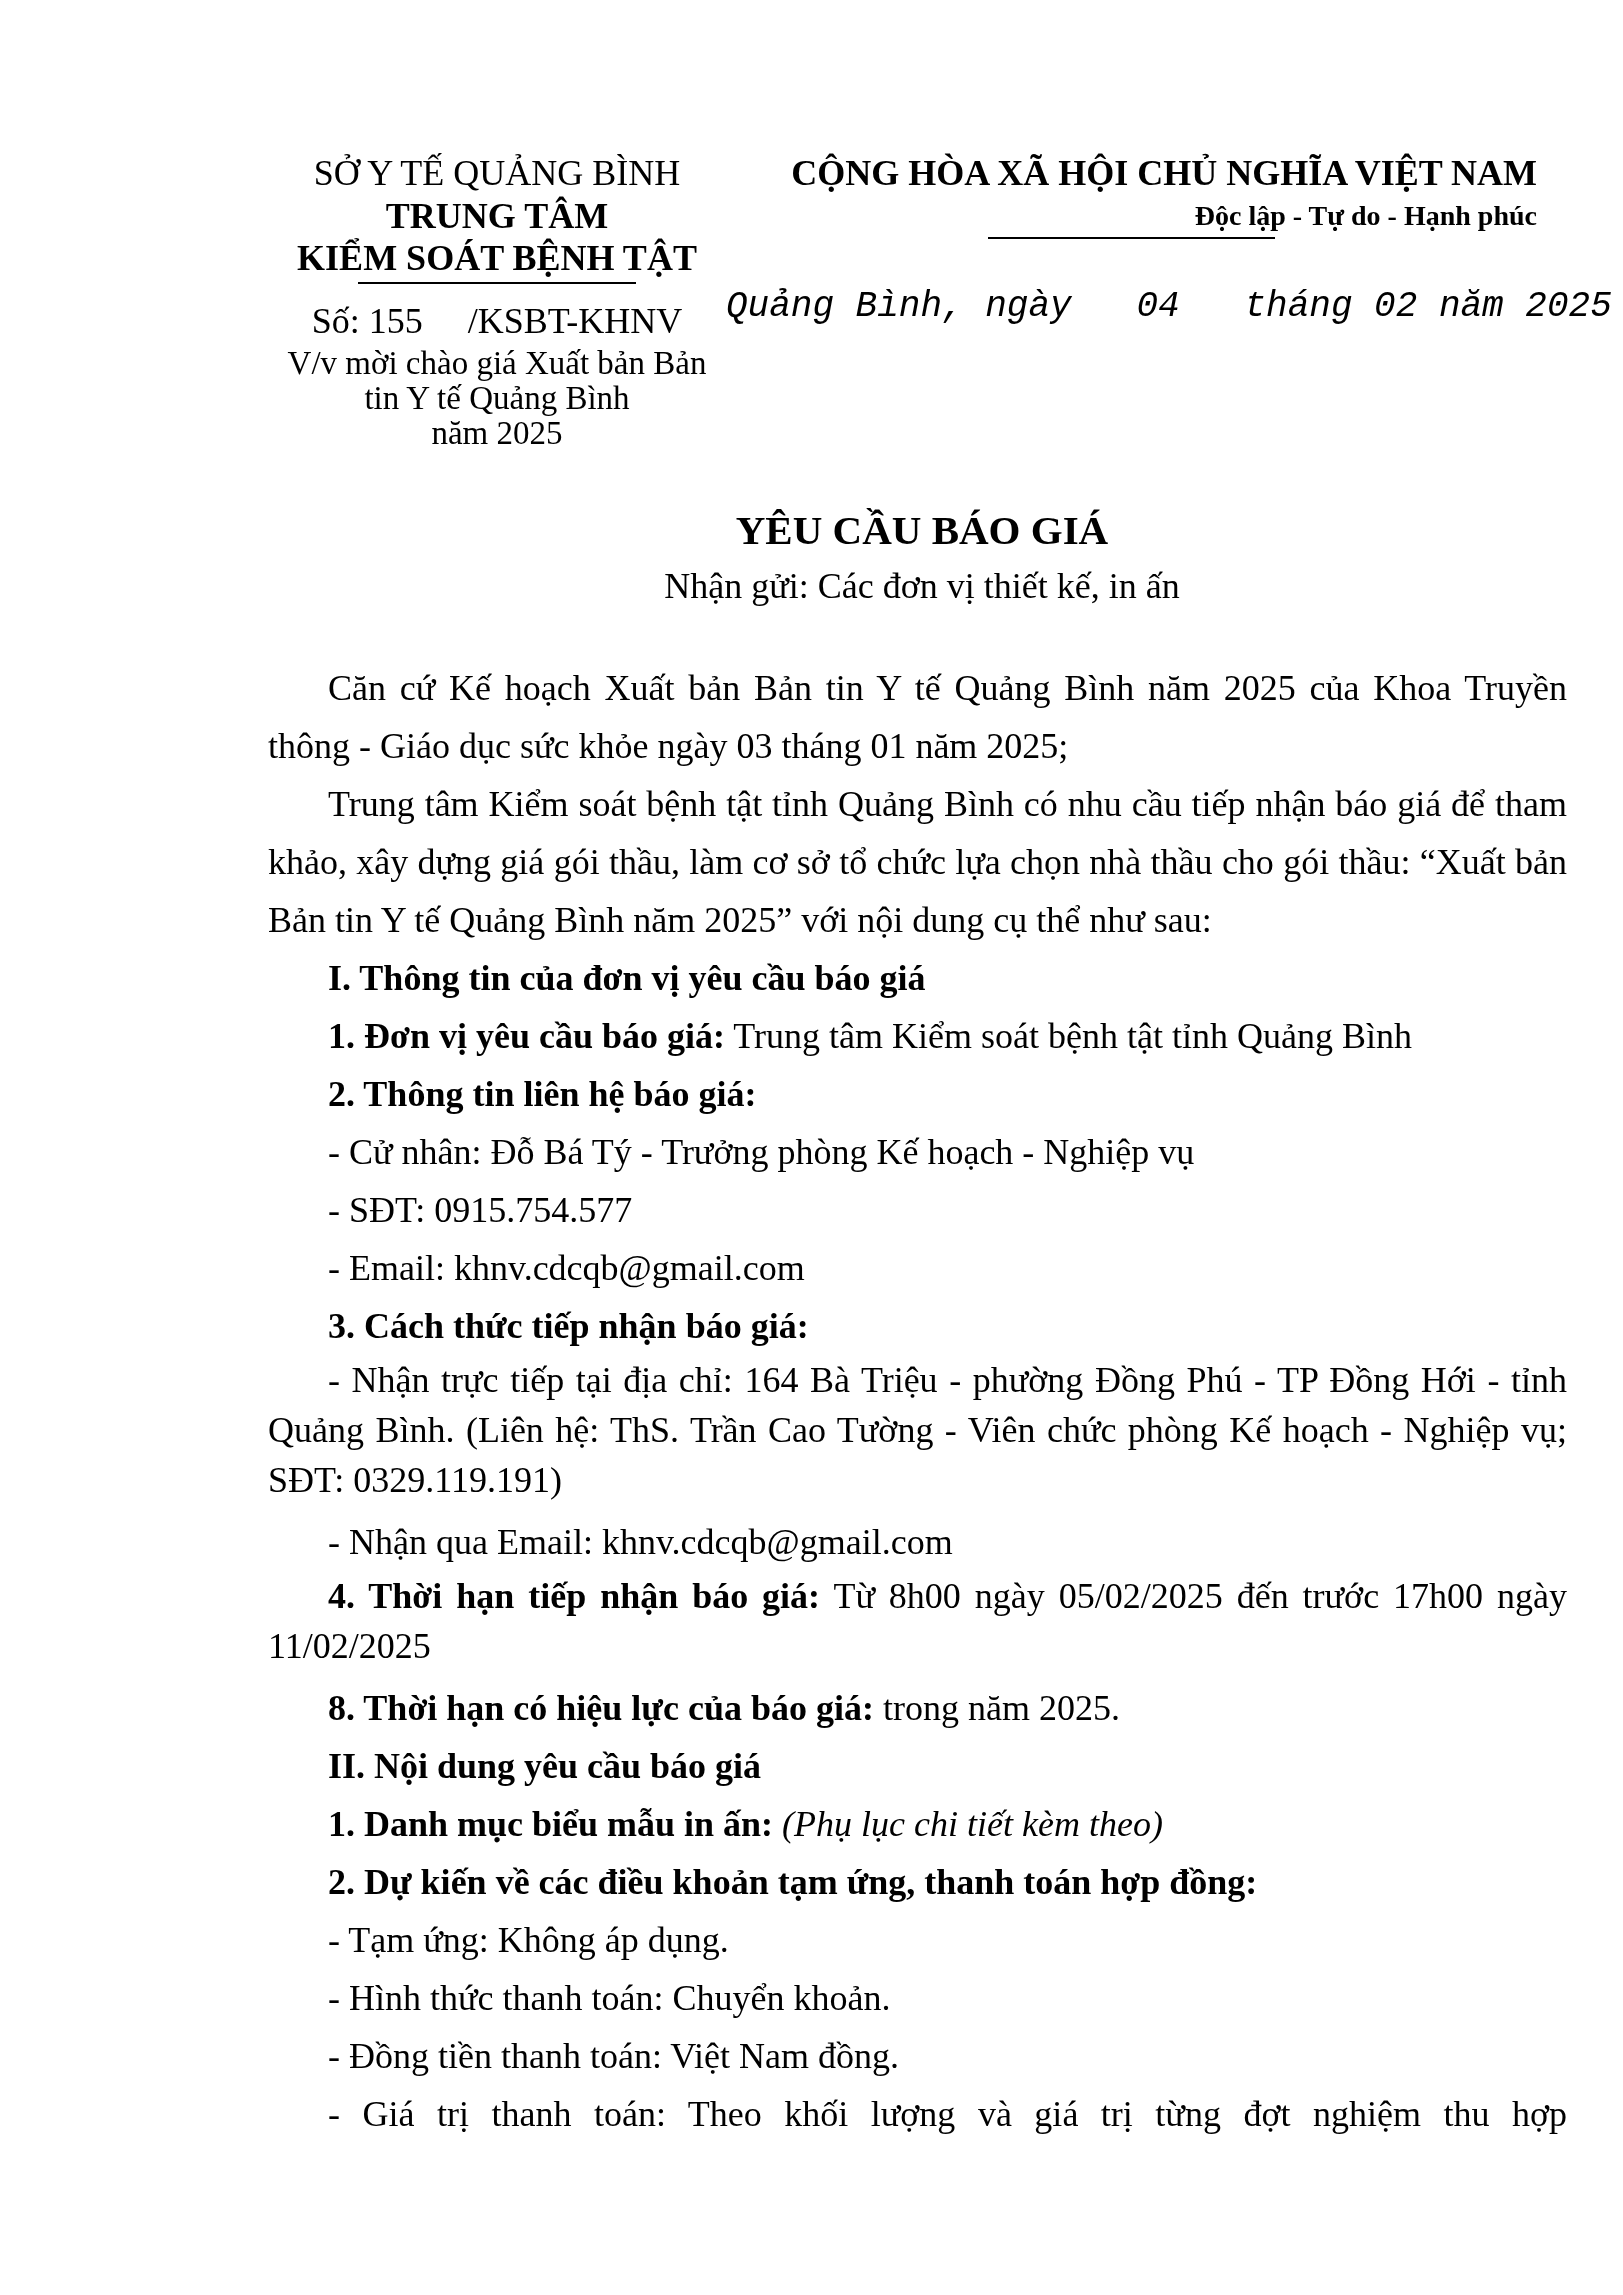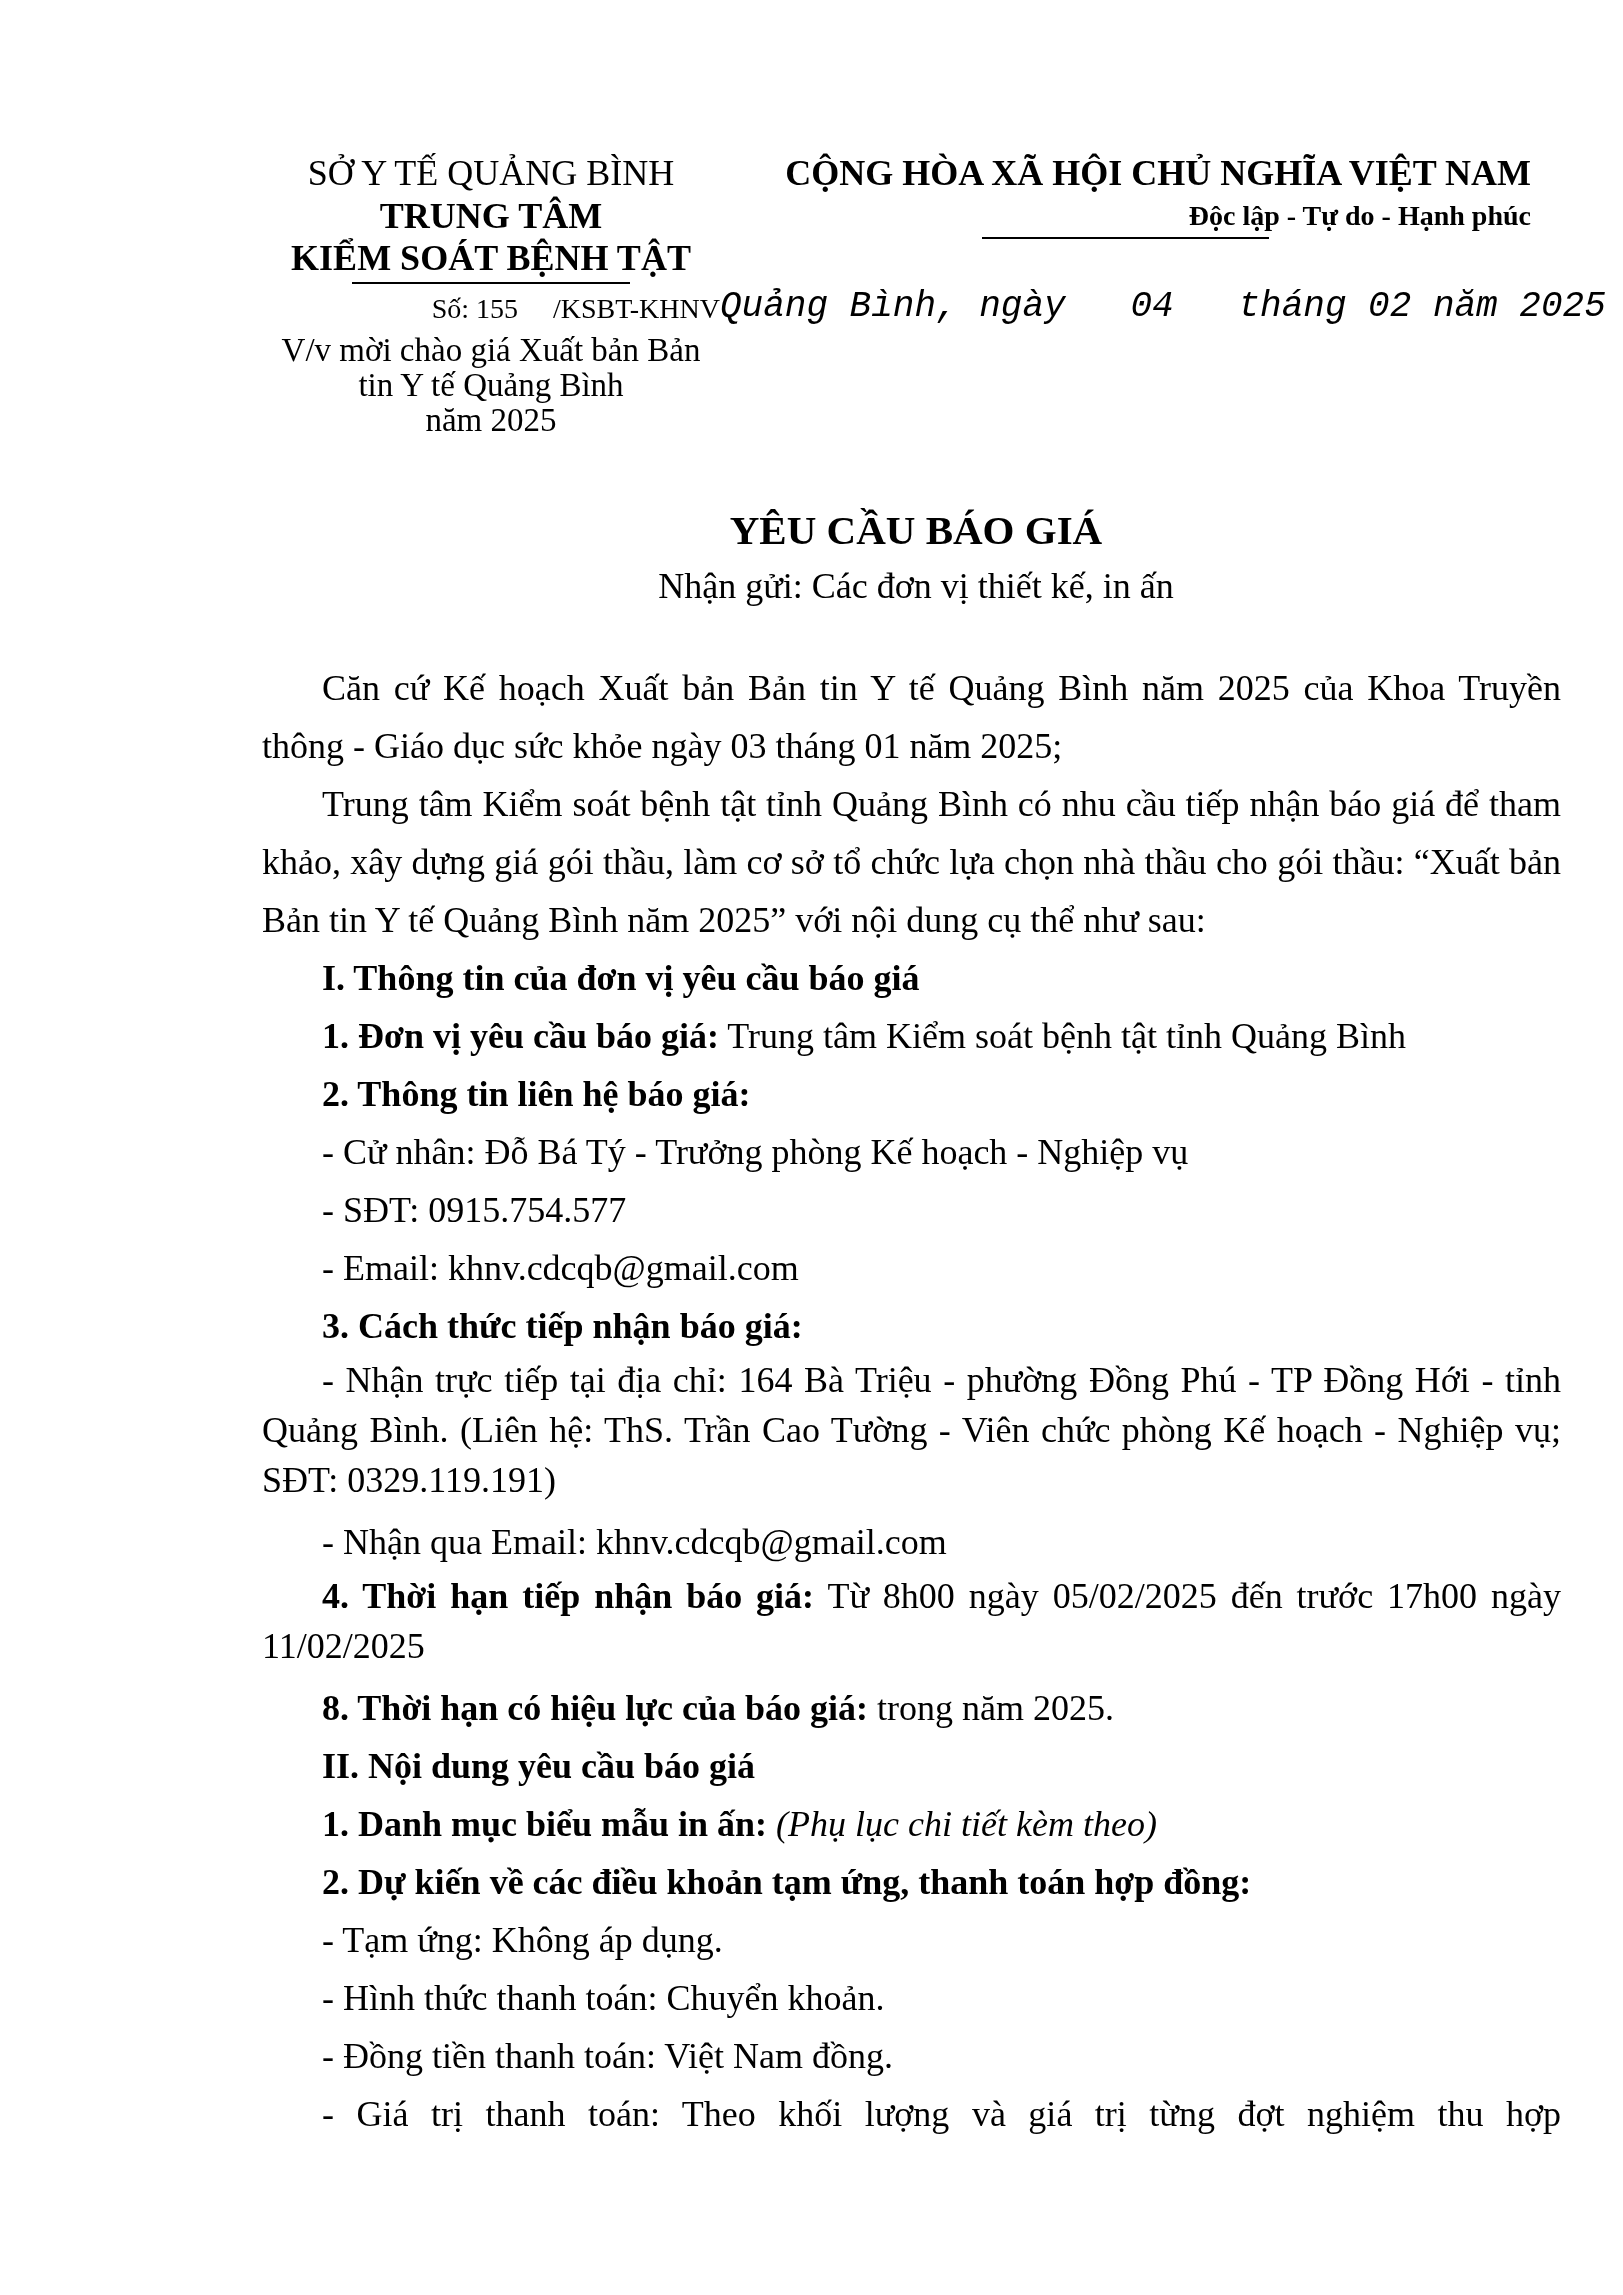--- a/index.html
+++ b/index.html
@@ -1,27 +1,27 @@
 <!DOCTYPE html>
 <html style="font-size:10.5px"><head>
 <meta charset="utf-8">
 <style>
   html, body { margin: 0; padding: 0; background: #ffffff; }
   body {
     width: 1623px; height: 2295px; position: relative; overflow: hidden;
     font-family: "Liberation Serif", "DejaVu Serif", serif; color: #000000;
   }
-  .page { position: absolute; left: 10px; top: 0; width: 1307px; height: 2295px; }
+  .page { position: absolute; left: 16px; top: 0; width: 1307px; height: 2295px; }
 
   
   .hdr-left { position: absolute; left: 252px; top: 152px; width: 458px; text-align: center; }
   .hdr-left .l1 { font-size: 36px; line-height: 43px; }
   .hdr-left .l2 { font-size: 36px; line-height: 42px; font-weight: bold; }
   .hdr-left .rule { width: 278px; height: 2px; background: #000; margin: 2.6px auto 0 auto; }
-  .hdr-left .so { font-size: 28px; line-height: 43px; margin-top: 3px; white-space: pre; text-align: right; }
+  .hdr-left .so { font-size: 36px; line-height: 43px; margin-top: 16px; white-space: pre; }
   .hdr-left .vv { font-size: 33px; line-height: 35px; margin-top: 3.9px; }
 
   .hdr-right { position: absolute; left: 710px; top: 152px; width: 811px; text-align: right; }
   .hdr-right .nation { font-size: 36px; line-height: 43px; font-weight: bold; white-space: nowrap; }
   .hdr-right .motto { font-size: 28px; line-height: 42px; font-weight: bold; }
   .hdr-right .rule { width: 287px; height: 2px; background: #000; margin: 0 auto; position: relative; left: 0; }
   .hdr-right .date { font-size: 36px; line-height: 43px; font-style: italic; margin-top: 46px; white-space: pre; font-family: Liberation Mono, monospace; }
 
   
   .title-block { position: absolute; left: 252px; top: 504px; width: 1308px; text-align: center; }

